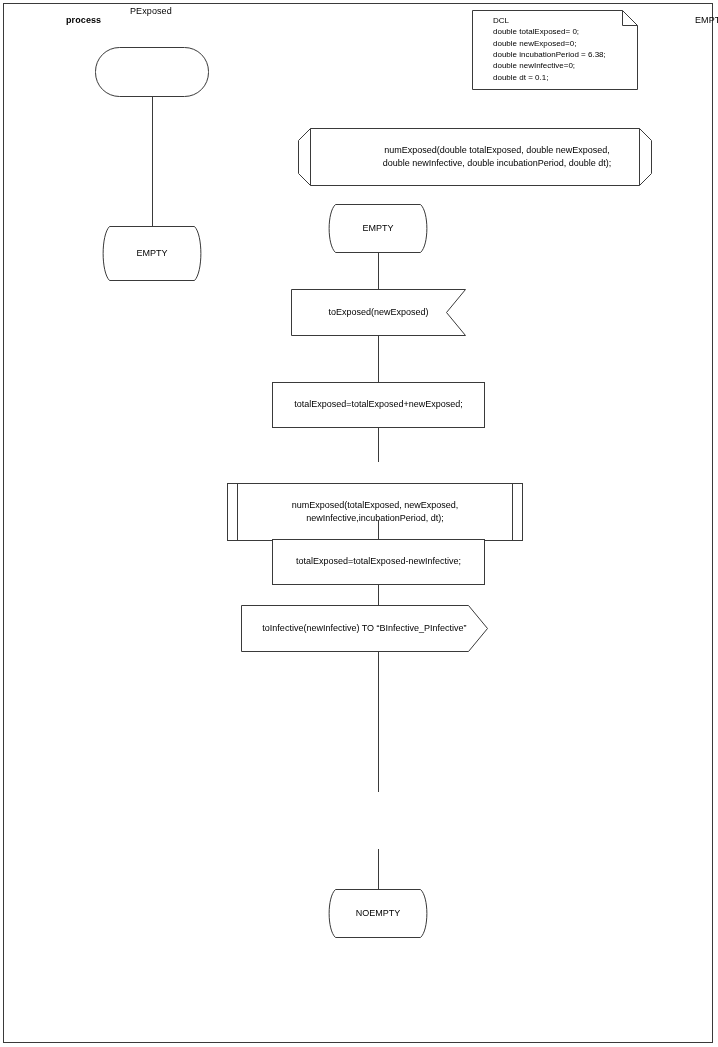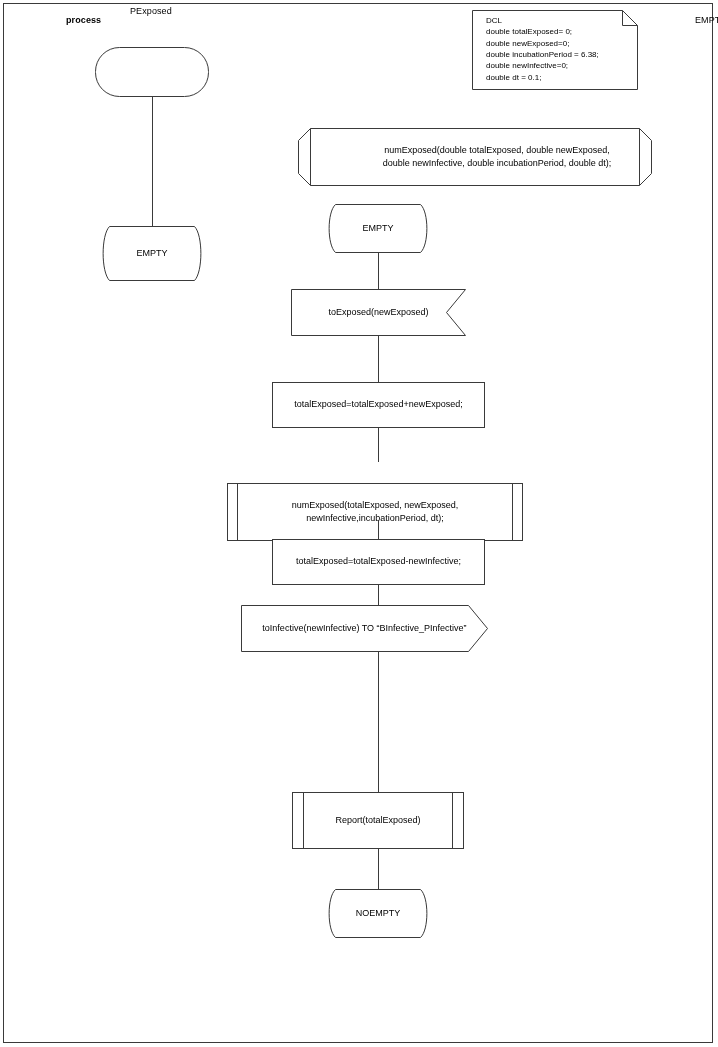--- a/index.html
+++ b/index.html
@@ -55,21 +55,21 @@
     color: #000;
     text-align: center;
     line-height: 1.45;
     pointer-events: none;
     white-space: pre;
   }
   .node .txt.left {
     align-items: flex-start;
     justify-content: flex-start;
     text-align: left;
-    padding: 5px 0 0 14px;
+    padding: 5px 0 0 21px;
     box-sizing: border-box;
     line-height: 1.42;
   }
   .connector {
     position: absolute;
     background: #3a3a3a;
     width: 1px;
   }
 </style>
 </head>
@@ -172,28 +172,20 @@
 
   <div class="node" style="left:241px; top:605px; width:247px; height:47px;">
     <svg width="247" height="47" viewBox="0 0 247 47">
       <path d="M0.5,0.5 L227.5,0.5 L246.5,23.5 L227.5,46.5 L0.5,46.5 Z" fill="#ffffff" stroke="#3a3a3a" stroke-width="1"></path>
     </svg>
     <div class="txt" style="padding-right:16px;">toInfective(newInfective) TO “BInfective_PInfective”</div>
   </div>
 
   <div class="connector" style="left:378px; top:652px; height:140px;"></div>
 
-  <div class="node" style="left:292px; top:792px; width:172px; height:57px;">
-    <svg width="172" height="57" viewBox="0 0 172 57">
-      <rect x="0.5" y="0.5" width="171" height="56" fill="#ffffff" stroke="#3a3a3a" stroke-width="1"></rect>
-      <line x1="11.5" y1="0.5" x2="11.5" y2="56.5" stroke="#3a3a3a" stroke-width="1"></line>
-      <line x1="160.5" y1="0.5" x2="160.5" y2="56.5" stroke="#3a3a3a" stroke-width="1"></line>
-    </svg>
-    <div class="txt">Report(totalExposed)</div>
-  </div>
 
   <div class="connector" style="left:378px; top:849px; height:40px;"></div>
 
   <div class="node" style="left:321px; top:889px; width:114px; height:49px;">
     <svg width="114" height="49" viewBox="0 0 114 49">
       <path d="M14.5,0.5 L99.5,0.5 C108,8 108,41 99.5,48.5 L14.5,48.5 C6,41 6,8 14.5,0.5 Z" fill="#ffffff" stroke="#3a3a3a" stroke-width="1"></path>
     </svg>
     <div class="txt">NOEMPTY</div>
   </div>
 

